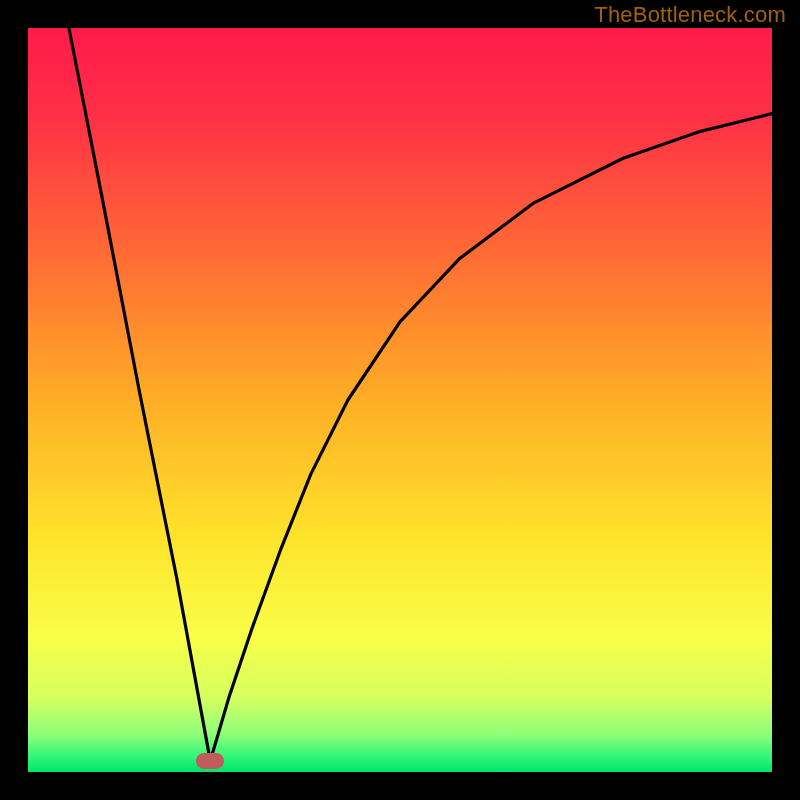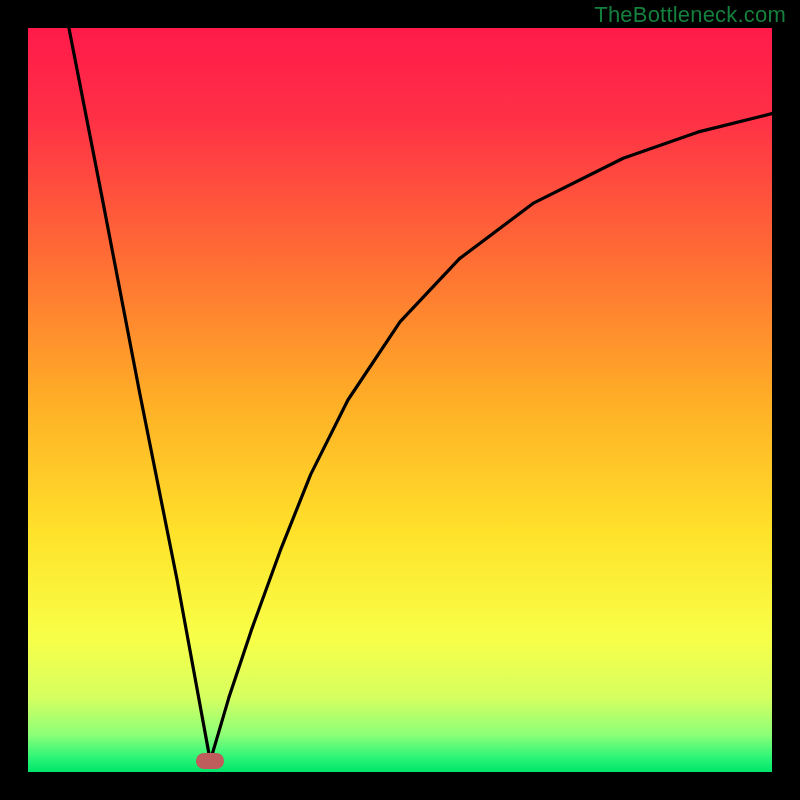--- a/index.html
+++ b/index.html
@@ -53,21 +53,21 @@
     height: 16px;
     border-radius: 8px;
     transform: translate(-50%, -50%);
   }
   .watermark {
     position: absolute;
     top: 2px;
     right: 14px;
     font-size: 22px;
     font-weight: 500;
-    color: #15803d;
+    color: #a16207;
     letter-spacing: 0.2px;
   }
 </style>
 </head>
 <body>
 
 <div class="stage">
 
   <div class="frame"></div>
 

